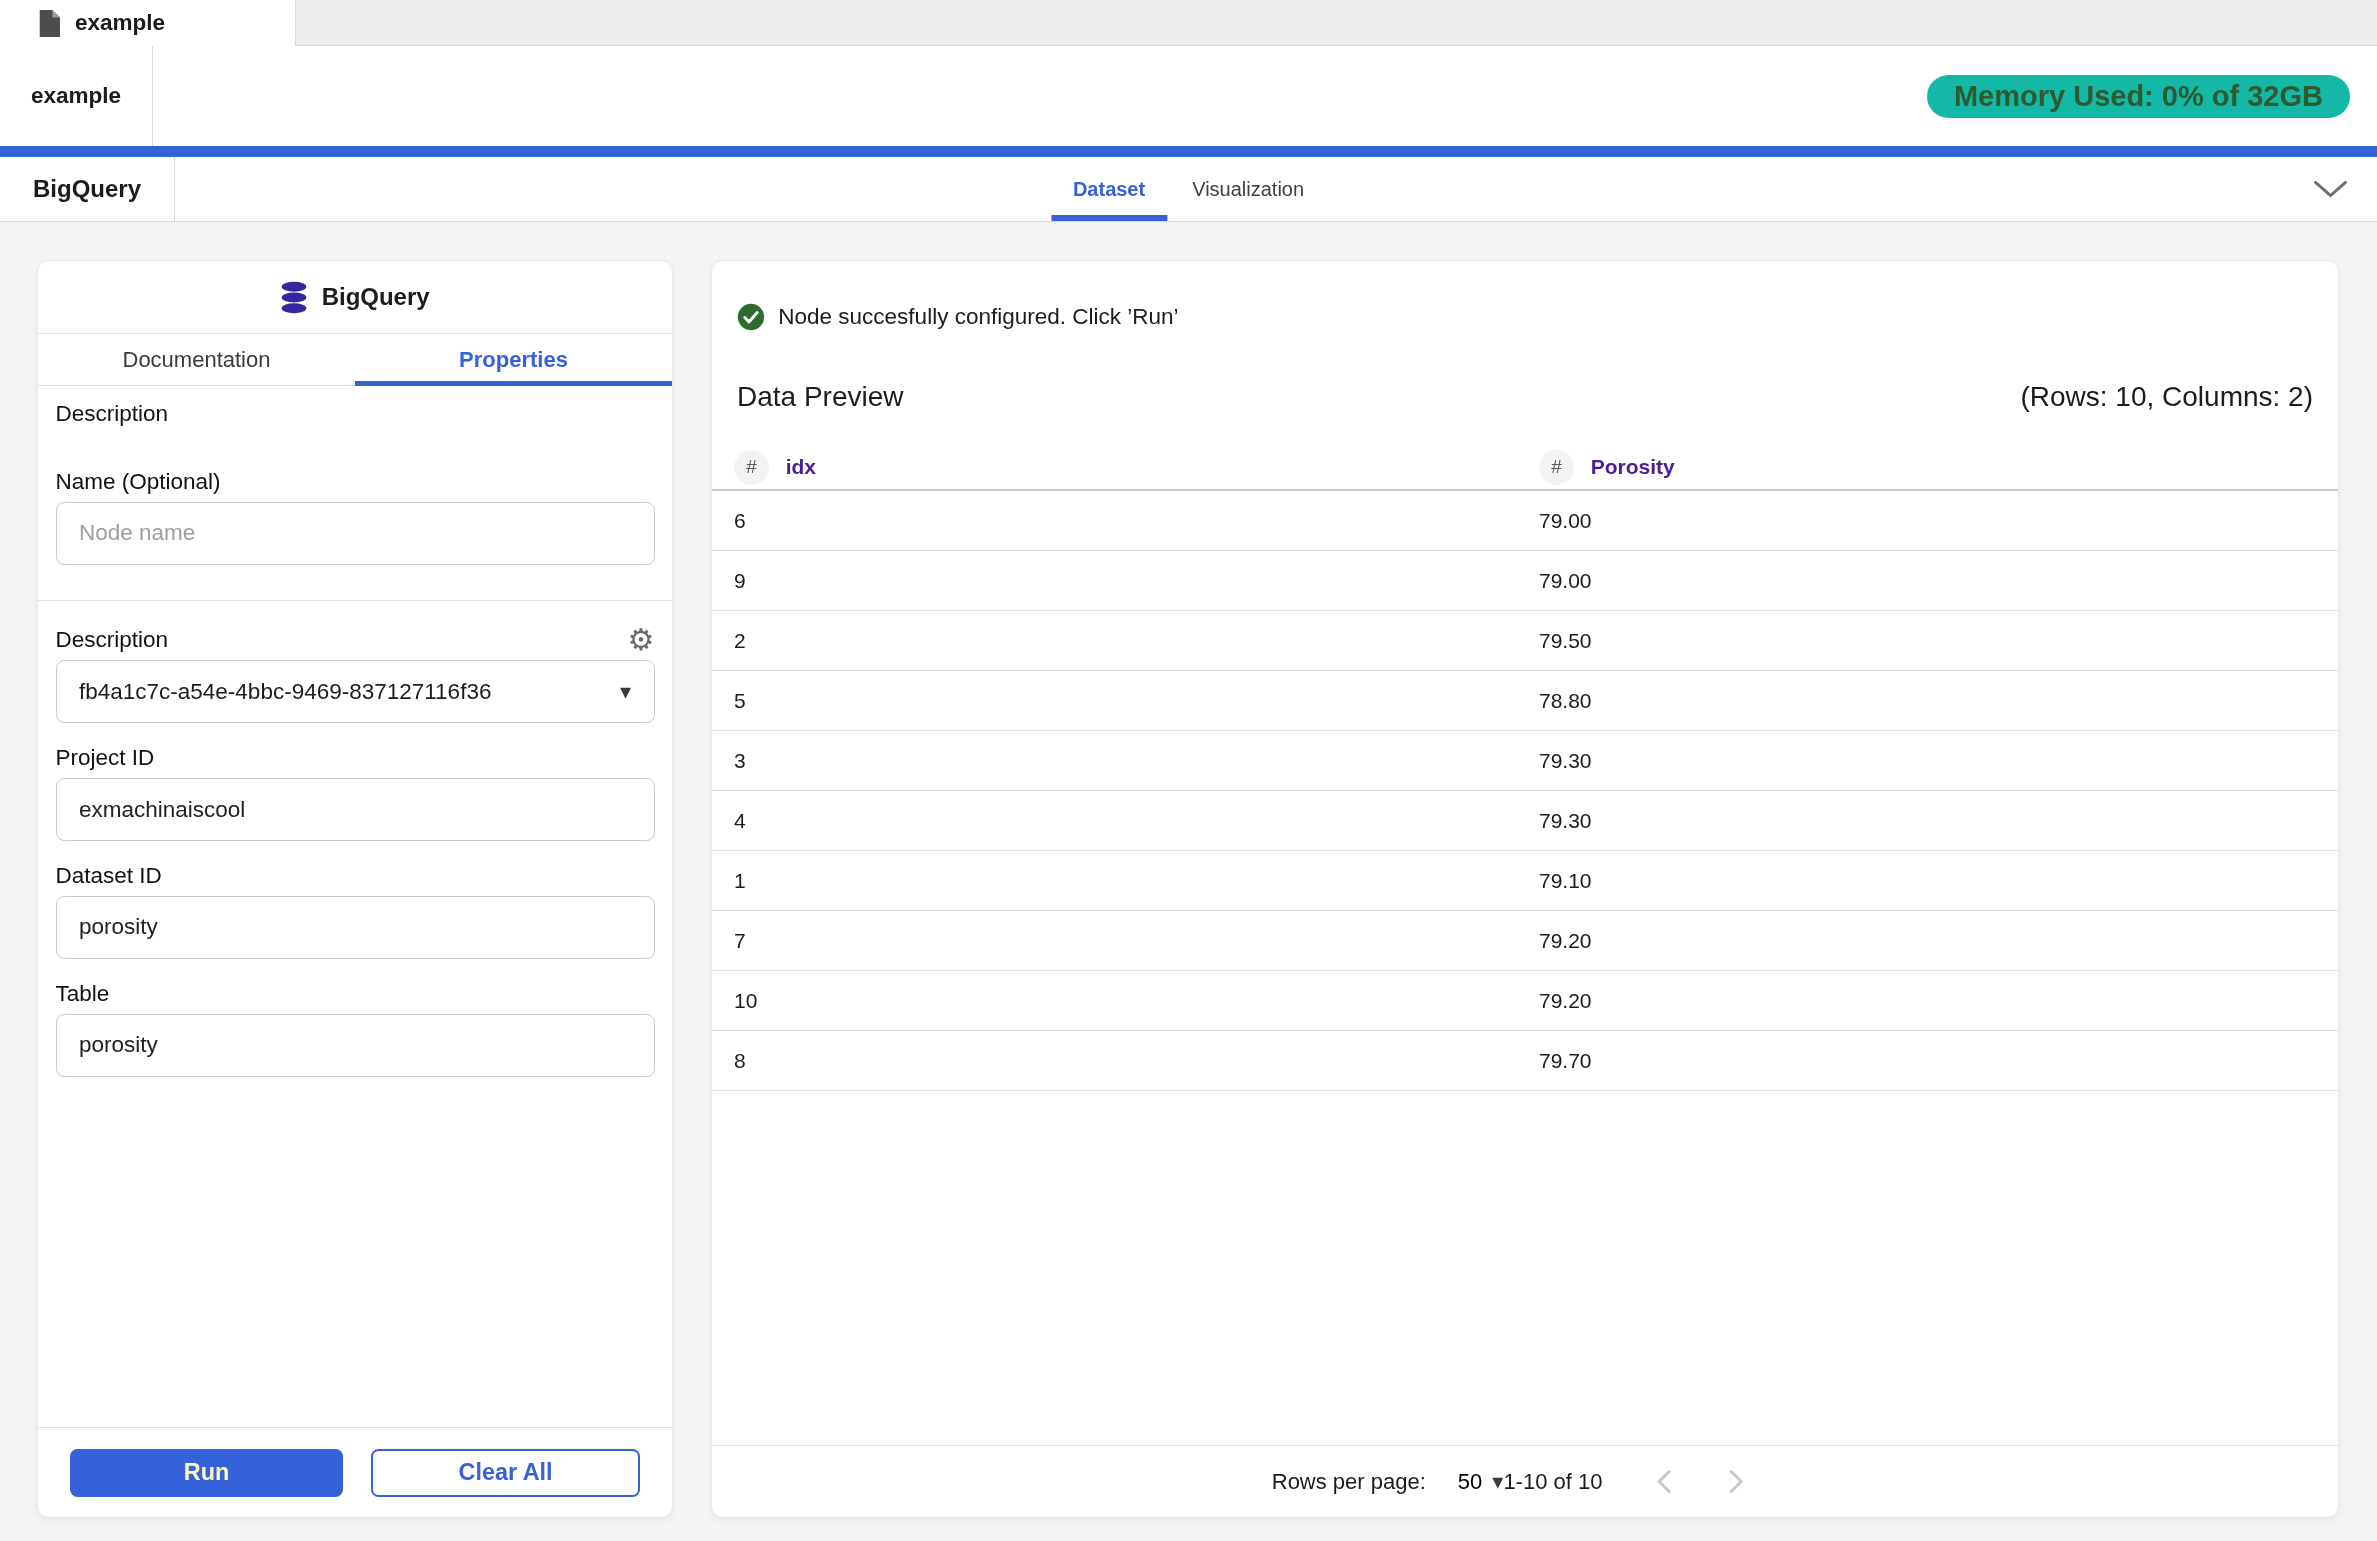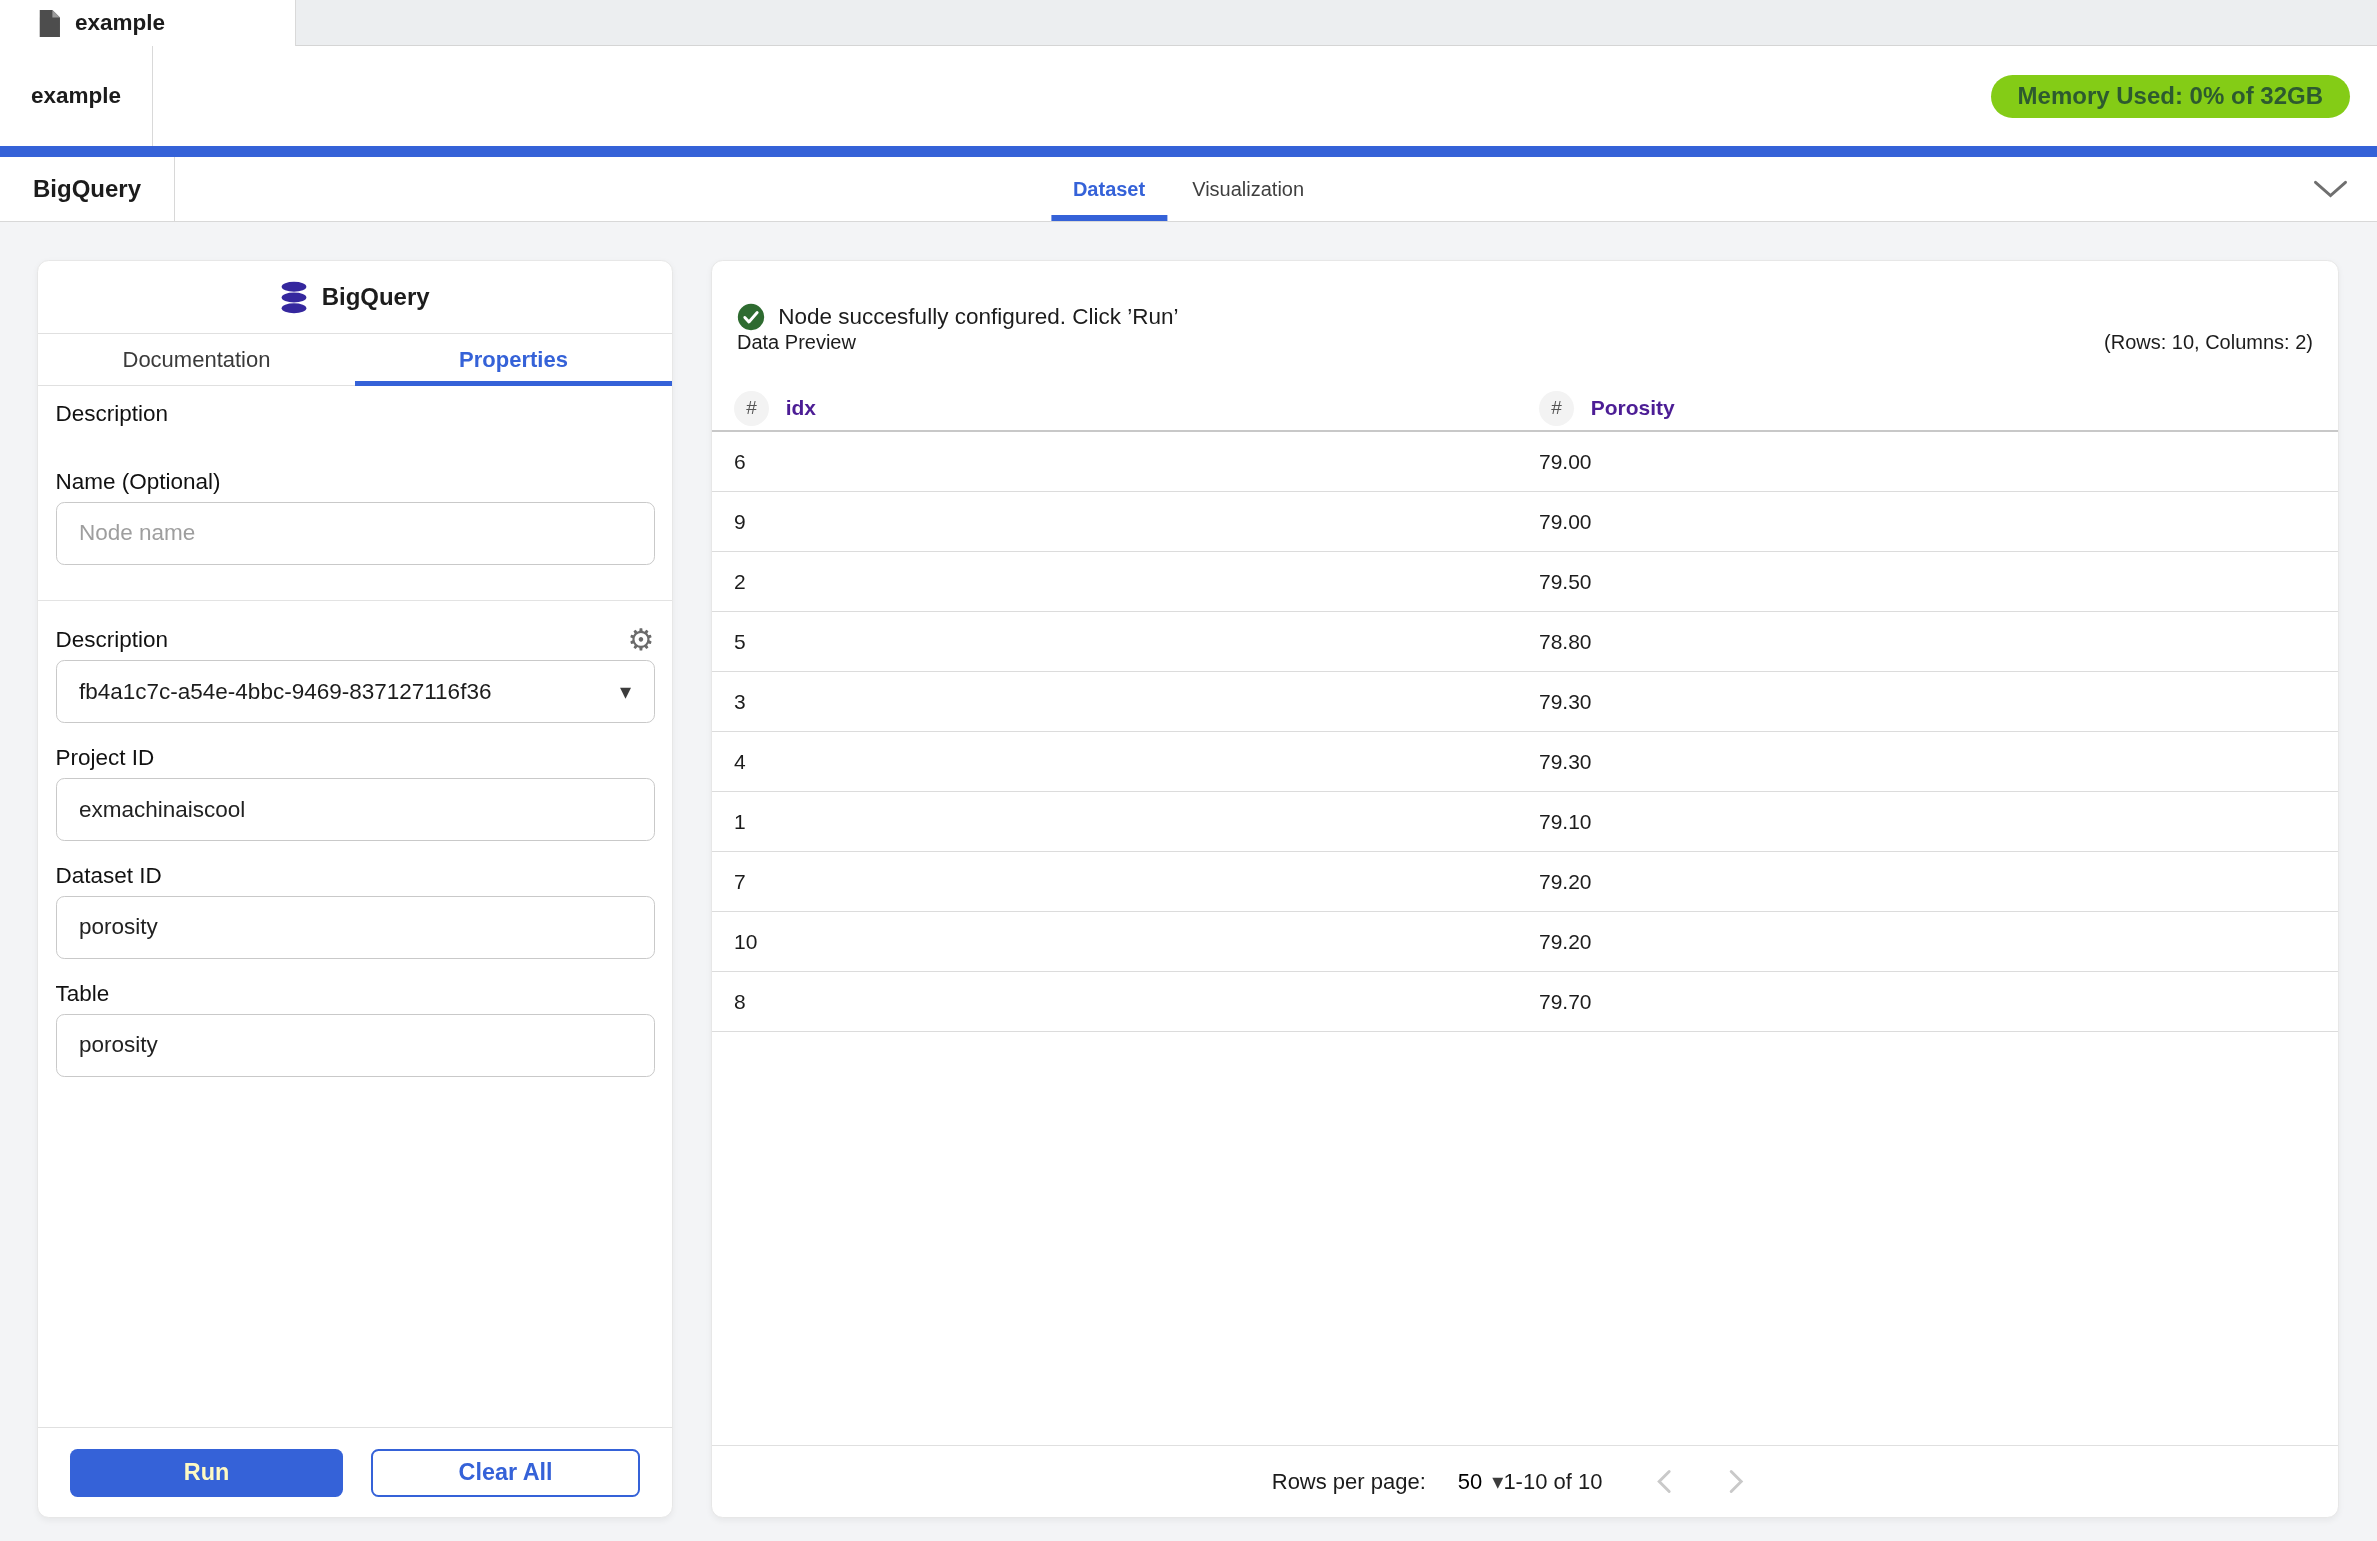--- a/index.html
+++ b/index.html
@@ -22,21 +22,21 @@
 
   
   .header-row { height: 100px; background: #fff; display: flex; align-items: center; }
   .ws-cell {
     width: 153px; height: 100%; border-right: 1.7px solid #d9d9d9;
     display: flex; align-items: center; justify-content: center;
     font-weight: bold; font-size: 22.5px;
   }
   .memory-badge {
     margin-left: auto; margin-right: 27px; height: 43px;
-    background: #84cc16; color: #2d5a2f; font-weight: bold; font-size: 24px;
+    background: #14b8a6; color: #2d5a2f; font-weight: bold; font-size: 29px;
     padding: 0 27px; border-radius: 23.4px; display: flex; align-items: center;
   }
 
   .blue-bar { height: 11px; background: var(--accent); }
 
   
   .navbar { height: 65px; background: #fff; border-bottom: 1.7px solid #d8d8d8; display: flex; position: relative; }
   .nav-left {
     width: 175px; height: 100%; border-right: 1.7px solid #d8d8d8;
     display: flex; align-items: center; justify-content: center;
@@ -108,22 +108,22 @@
     display: flex; align-items: center; padding: 0 32px; gap: 28px;
   }
   .btn { height: 48px; border-radius: 7.5px; font-size: 23.4px; font-weight: bold; cursor: pointer; font-family: "Liberation Sans", sans-serif; }
   .btn-run { width: 273px; background: var(--accent); color: #fef9c3; border: none; }
   .btn-clear { width: 269px; background: #fff; color: var(--accent); border: 2.5px solid var(--accent); }
 
   
   .right-card { flex: 1; height: 1258px; display: flex; flex-direction: column; }
   .status-row { padding: 42px 25px 0; display: flex; align-items: center; gap: 13.3px; font-size: 22.5px; }
   .preview-header {
-    padding: 0 25px; display: flex;
-    justify-content: space-between; align-items: baseline; font-size: 20px; gap: 20px;
+    margin-top: 50px; padding: 0 25px; display: flex;
+    justify-content: space-between; align-items: baseline; font-size: 28px; gap: 20px;
   }
   .table-header { margin-top: 32px; height: 46px; display: flex; align-items: center; border-bottom: 2.5px solid #c8c8c8; }
   .cell { display: flex; align-items: center; }
   .cell1 { width: 827px; padding-left: 22px; }
   .cell2 { flex: 1; }
   .hcell { gap: 16.7px; }
   .hash-badge {
     width: 35px; height: 35px; border-radius: 50%; background: #f3f3f3;
     color: #555; display: flex; align-items: center; justify-content: center;
     font-size: 19px; flex: none;

